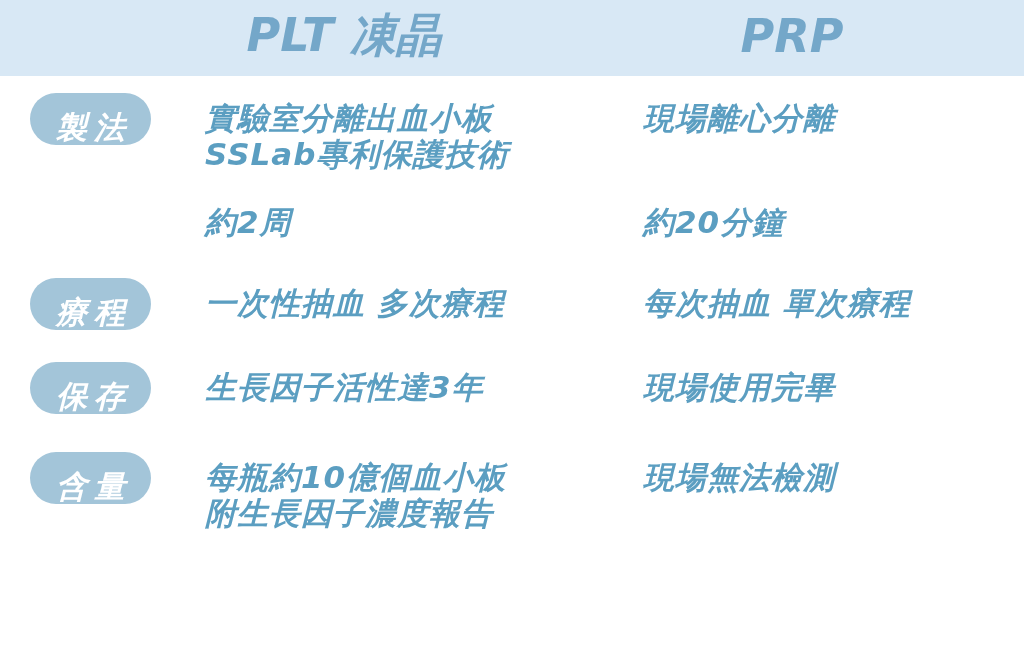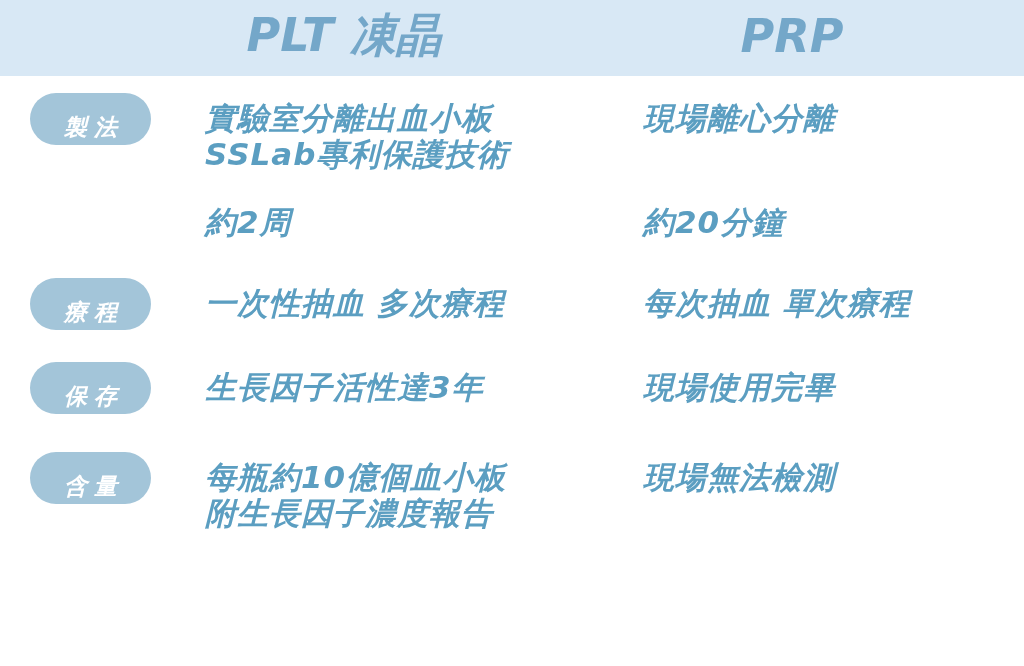--- a/index.html
+++ b/index.html
@@ -58,21 +58,21 @@
     width: 121px;
     height: 52px;
     border-radius: 26px;
     background: var(--pill-fill);
     display: flex;
     align-items: center;
     justify-content: center;
   }
   .pill-label {
     color: var(--pill-text);
-    font-size: 23px;
+    font-size: 31px;
     font-weight: 700;
     letter-spacing: 7px;
     margin-right: -7px; 
     line-height: 1;
     white-space: nowrap;
     margin-top: 16px;
   }
   .cell {
     position: absolute;
     top: 7px;

